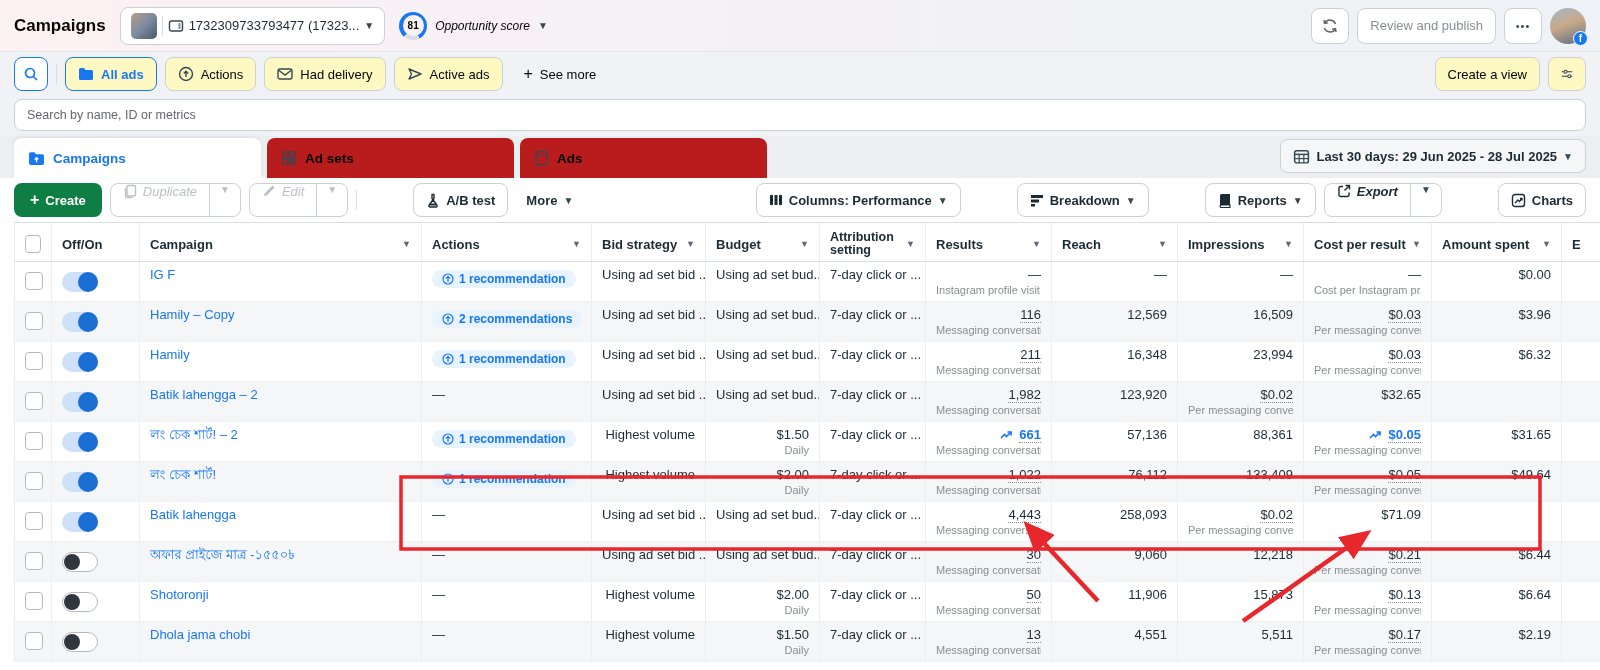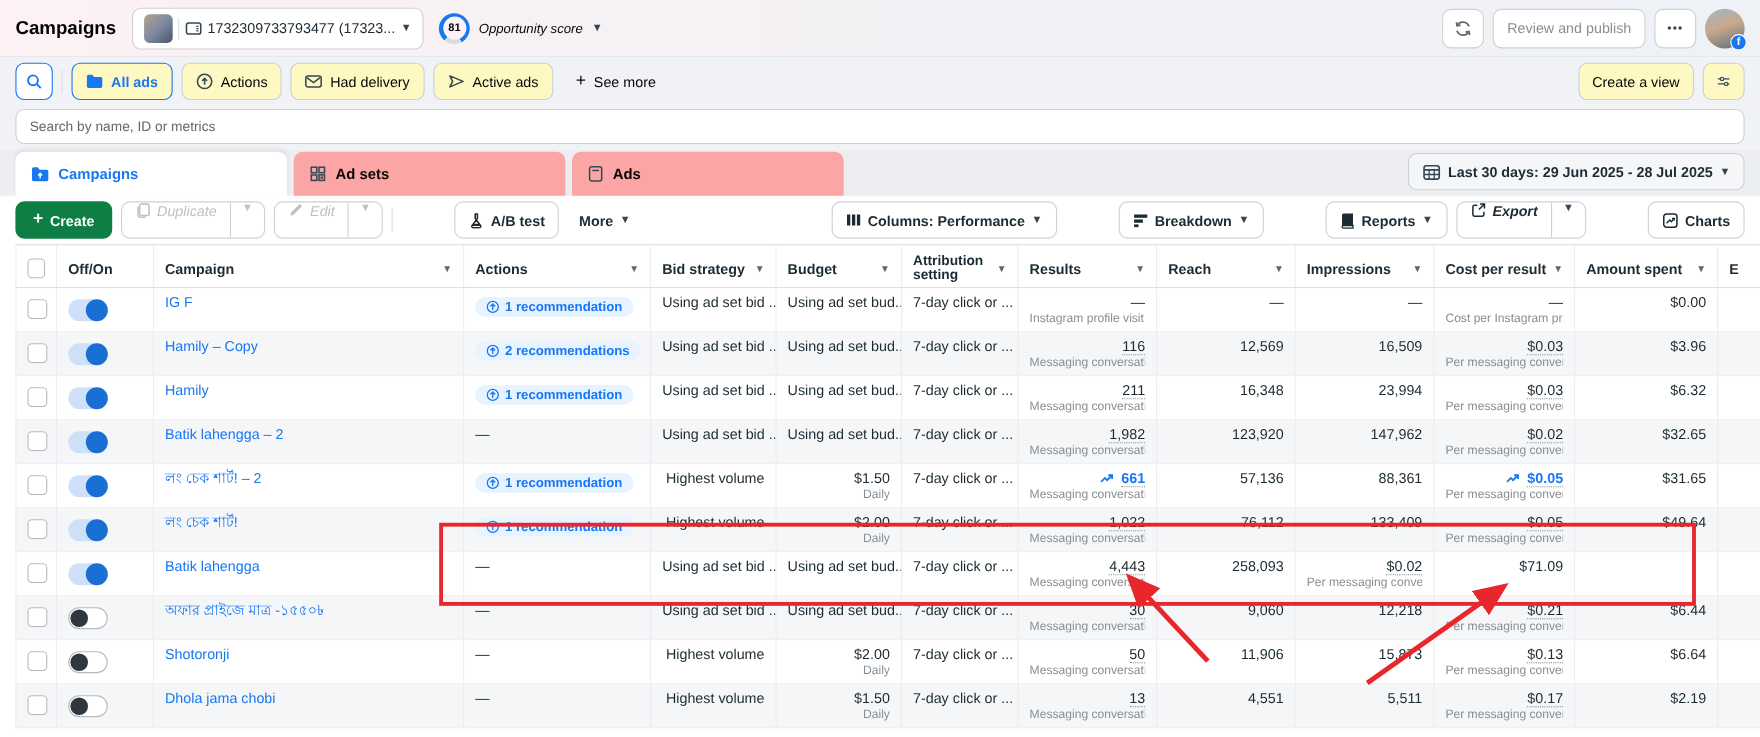--- a/index.html
+++ b/index.html
@@ -53,21 +53,21 @@
   .searchrow { height:40px; background:#f0f2f5; padding:3px 14px 5px; }
   .search-input { width:100%; height:32px; background:#fff; border:1px solid #ccd0d5;
     border-radius:8px; padding:0 12px; font-size:12.5px; color:#1c2b33;
     font-family:"Liberation Sans",sans-serif; }
   .search-input::placeholder { color:#65676b; }
 
   
   .tabsrow { height:42px; background:#eceef1; display:flex; align-items:flex-end; padding:0 14px; position:relative; }
   .tab { width:247px; height:40px; display:flex; align-items:center; gap:8px; padding:0 14px;
     border-radius:8px 8px 0 0; font-weight:bold; font-size:13.5px; color:#050505;
-    background:#fca5a5; margin-right:6px; cursor:pointer; }
+    background:#b91c1c; margin-right:6px; cursor:pointer; }
   .tab.active { background:#fff; color:#1877f2; box-shadow:0 -2px 4px rgba(0,0,0,.06); }
   .daterange { position:absolute; right:14px; top:3px; }
   .daterange .btn { background:#f5f6f7; font-weight:bold; height:34px; }
 
   
   .toolbar { height:44px; background:#fff; display:flex; align-items:center; gap:8px; padding:0 14px; }
   .btn-green { background:#0e7e45; border:none; color:#fff; font-weight:bold; height:34px;
     border-radius:8px; padding:0 16px; display:inline-flex; align-items:center; gap:6px; cursor:pointer; font-size:13px;}
   .splitbtn { display:inline-flex; height:34px; border:1px solid #ccd0d5; border-radius:8px;
     overflow:hidden; background:#fff; }
@@ -566,23 +566,20 @@
           <div class="cell">
             <div class="mainline">7-day click or ...</div>
           </div>
           <div class="cell">
             <div class="mainline num"><span class="dotted">1,982</span></div>
             <div class="sub">Messaging conversati...</div>
           </div>
           <div class="cell num">
             <div class="mainline">123,920</div>
           </div>
-          <div class="cell num">
-            <div class="mainline">147,962</div>
-          </div>
           <div class="cell">
             <div class="mainline num"><span class="dotted">$0.02</span></div>
             <div class="sub">Per messaging conver...</div>
           </div>
           <div class="cell num">
             <div class="mainline">$32.65</div>
           </div>
           <div class="cell"></div>
         </div>
         <div class="trow">

